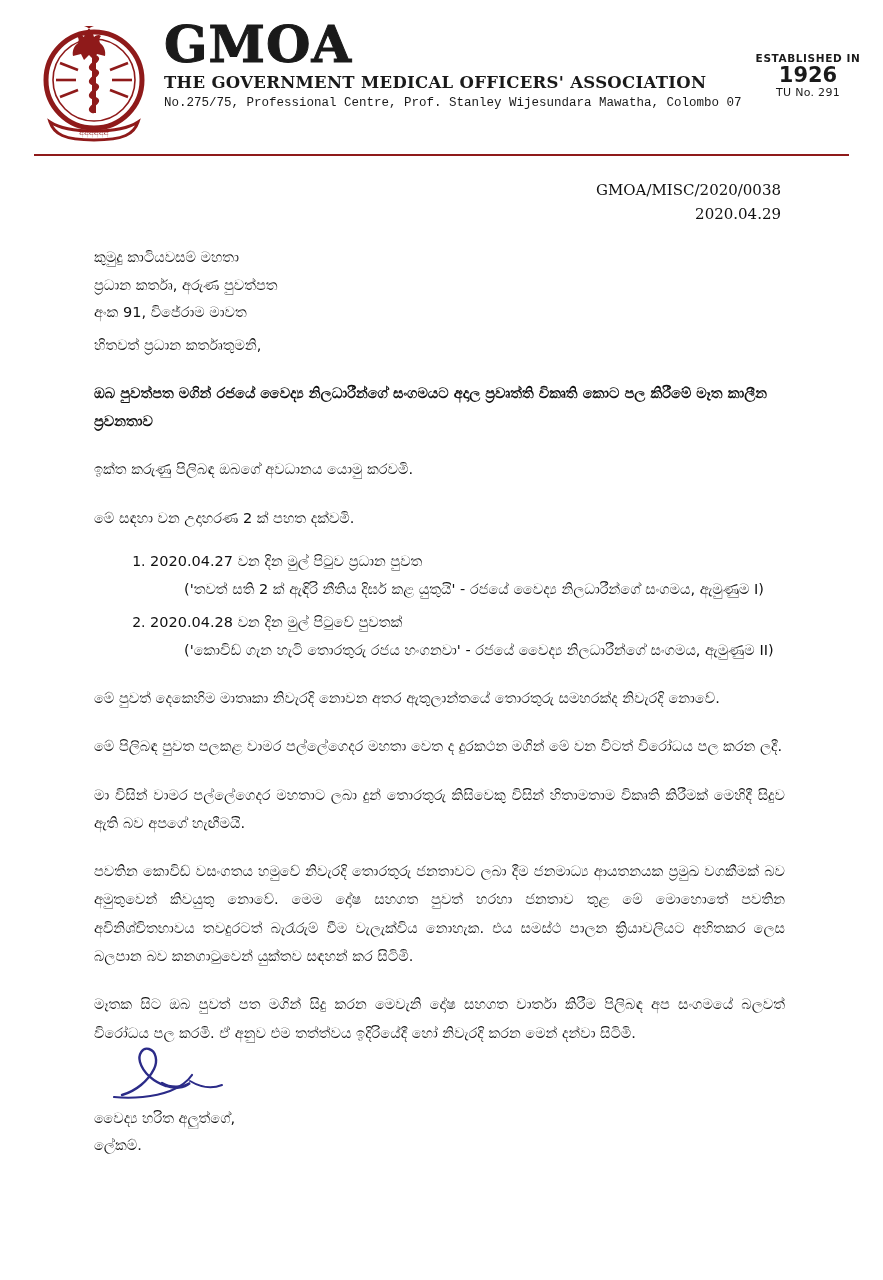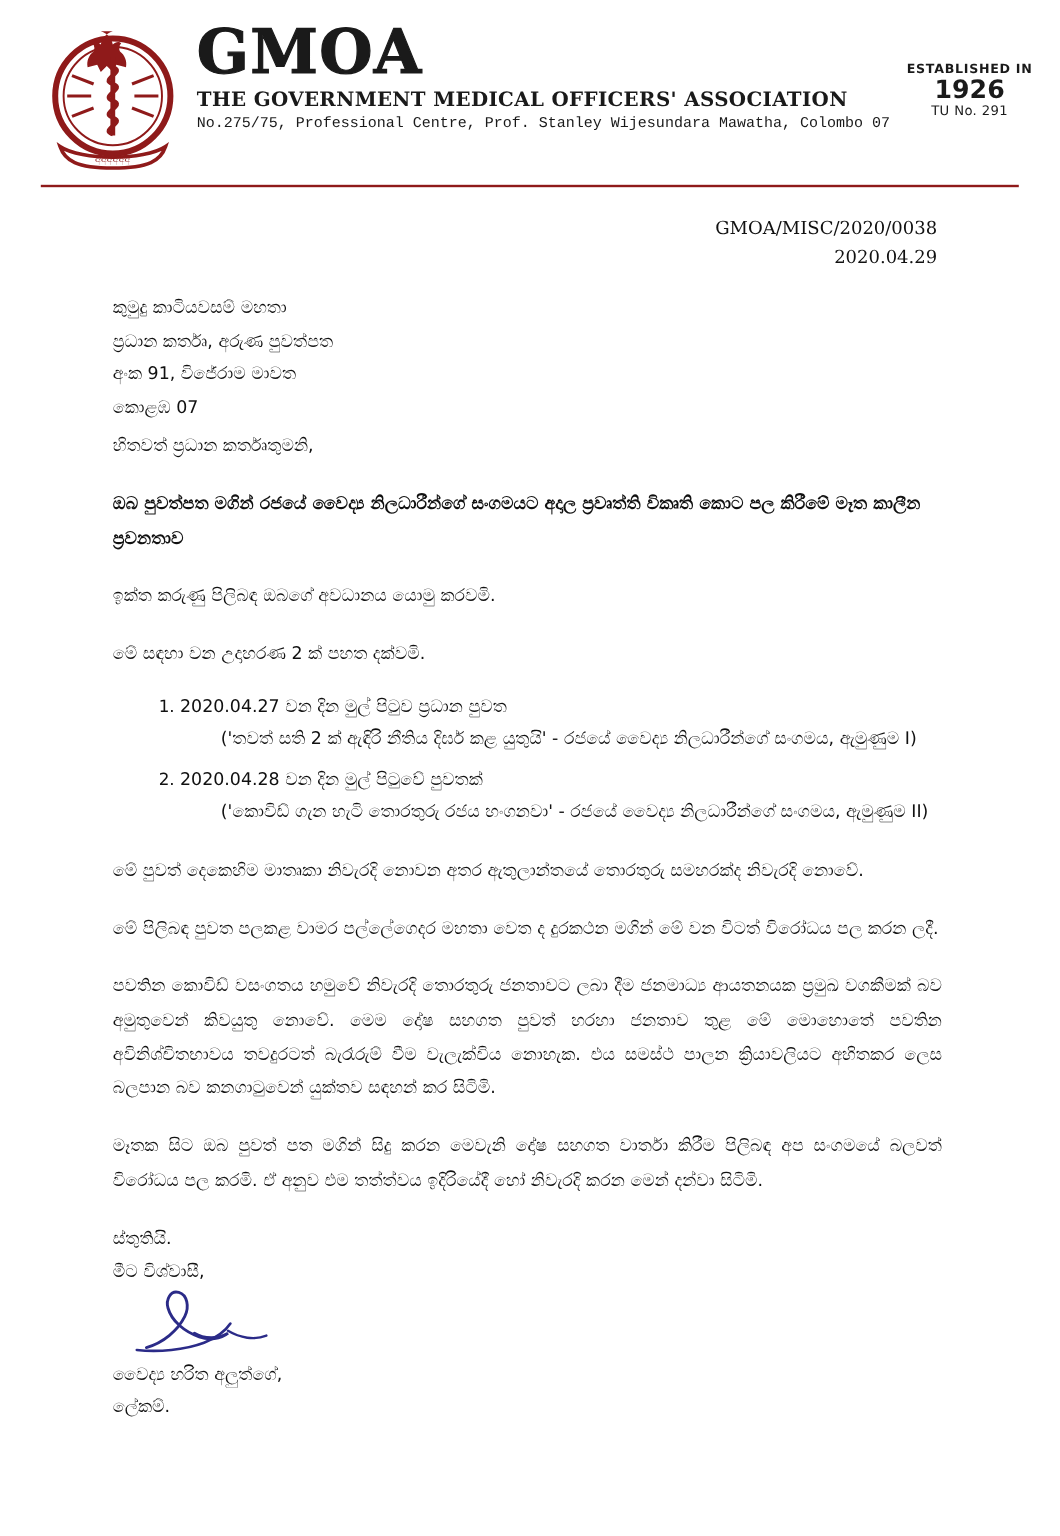--- a/index.html
+++ b/index.html
@@ -246,21 +246,20 @@
     <div>GMOA/MISC/2020/0038</div>
     <div>2020.04.29</div>
   </div>
 
   <div class="body">
 
     <div class="addressee">
       <div>කුමුදු කාටියවසම් මහතා</div>
       <div>ප්‍රධාන කර්තෘ, අරුණ පුවත්පත</div>
       <div>අංක 91, විජේරාම මාවත</div>
-      <div>කොළඹ  07</div>
     </div>
 
     <div class="salutation">හිතවත් ප්‍රධාන කර්තෘතුමනි,</div>
 
     <div class="subject">ඔබ පුවත්පත මගින් රජයේ වෛද්‍ය නිලධාරීන්ගේ සංගමයට අදාල ප්‍රවෘත්ති විකෘති කොට පල කිරීමේ මෑත කාලීන ප්‍රවනතාව</div>
 
     <div class="para">ඉක්ත කරුණු පිලිබඳ ඔබගේ අවධානය යොමු කරවමි.</div>
     <div class="para">මේ සඳහා වන උදාහරණ 2 ක් පහත දක්වමි.</div>
 
     <ol class="points">
@@ -269,27 +268,24 @@
         <div class="point-sub">('තවත් සති 2 ක් ඇඳිරි නීතිය දිර්ඝ කළ යුතුයි' - රජයේ වෛද්‍ය නිලධාරීන්ගේ සංගමය, ඇමුණුම I)</div>
       </li>
       <li>
         <div>2020.04.28 වන දින මුල් පිටුවේ පුවතක්</div>
         <div class="point-sub">('කොවිඩ් ගැන හැටි තොරතුරු රජය හංගනවා' - රජයේ වෛද්‍ය නිලධාරීන්ගේ සංගමය, ඇමුණුම II)</div>
       </li>
     </ol>
 
     <div class="para">මේ පුවත් දෙකෙහිම මාතෘකා නිවැරදි නොවන අතර ඇතුලාන්තයේ තොරතුරු සමහරක්ද නිවැරදි නොවේ.</div>
     <div class="para">මේ පිලිබඳ පුවත පලකළ වාමර පල්ලේගෙදර මහතා වෙත ද දුරකථන මගින් මේ වන විටත් විරෝධය පල කරන ලදී.</div>
+    <div class="para">මා විසින් වාමර පල්ලේගෙදර මහතාට ලබා දුන් තොරතුරු කිසිවෙකු විසින් හිතාමතාම විකෘති කිරීමක් මෙහිදී සිදුව ඇති බව අපගේ හැඟීමයි.</div>
     <div class="para">පවතින කොවිඩ් වසංගතය හමුවේ නිවැරදි තොරතුරු ජනතාවට ලබා දීම ජනමාධ්‍ය ආයතනයක ප්‍රමුඛ වගකීමක් බව අමුතුවෙන් කිවයුතු නොවේ. මෙම දෝෂ සහගත පුවත් හරහා ජනතාව තුළ මේ මොහොතේ පවතින අවිනිශ්චිතභාවය තවදුරටත් බැරෑරුම් වීම වැලැක්විය නොහැක. එය සමස්ථ පාලන ක්‍රියාවලියට අහිතකර ලෙස බලපාන බව කනගාටුවෙන් යුක්තව සඳහන් කර සිටිමි.</div>
     <div class="para">මෑතක සිට ඔබ පුවත් පත මගින් සිදු කරන මෙවැනි දෝෂ සහගත වාර්තා කිරීම පිලිබඳ අප සංගමයේ බලවත් විරෝධය පල කරමි. ඒ අනුව එම තත්ත්වය ඉදිරියේදී හෝ නිවැරදි කරන මෙන් දන්වා සිටිමි.</div>
 
-    <div class="closing">
-      <div>ස්තුතියි.</div>
-      <div>මීට විශ්වාසී,</div>
-    </div>
 
     <div class="signature-area">
       <svg width="170" height="66" viewBox="0 0 170 66" xmlns="http://www.w3.org/2000/svg">
         <path d="M18 52 c14 -4 26 -14 32 -26 c4 -8 2 -18 -5 -20 c-7 -2 -11 6 -9 13 c3 11 14 20 26 24 c8 3 18 2 24 -3 c-8 5 -20 5 -28 0" fill="none" stroke="#2b2b88" stroke-width="2.4" stroke-linecap="round"></path>
         <path d="M10 54 c18 2 40 0 56 -6 c10 -4 18 -10 22 -16" fill="none" stroke="#2b2b88" stroke-width="2.2" stroke-linecap="round"></path>
         <path d="M86 38 c10 6 22 8 32 4" fill="none" stroke="#2b2b88" stroke-width="2" stroke-linecap="round"></path>
       </svg>
     </div>
 
     <div class="signer">වෛද්‍ය හරිත අලුත්ගේ,</div>

